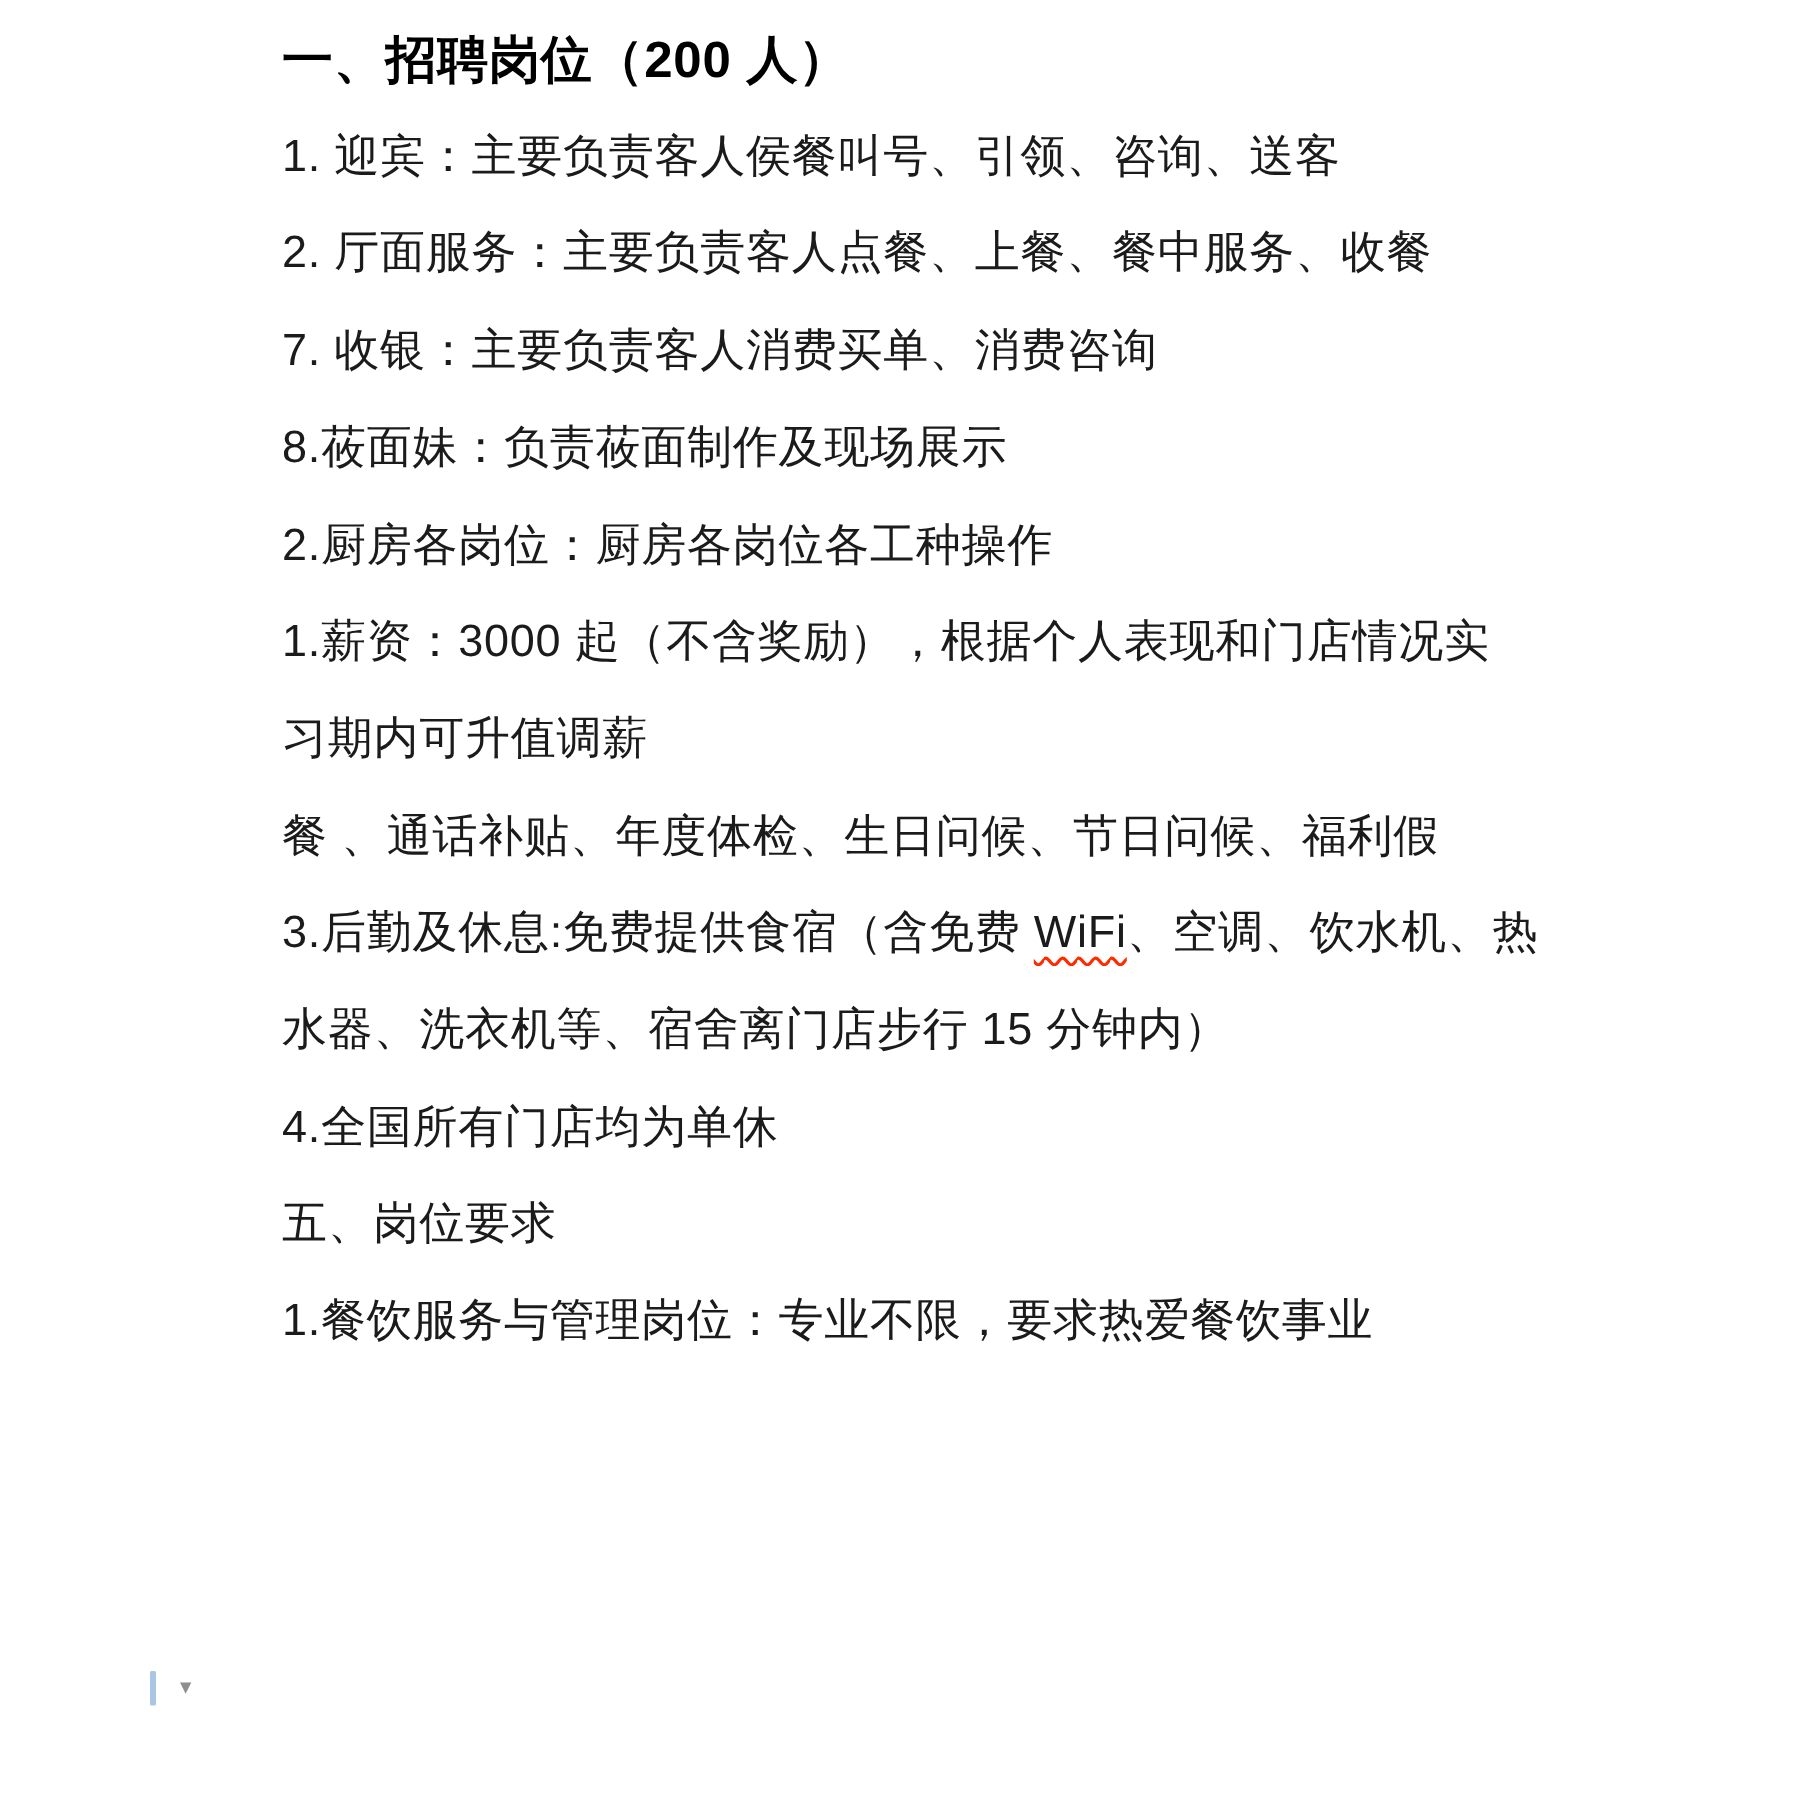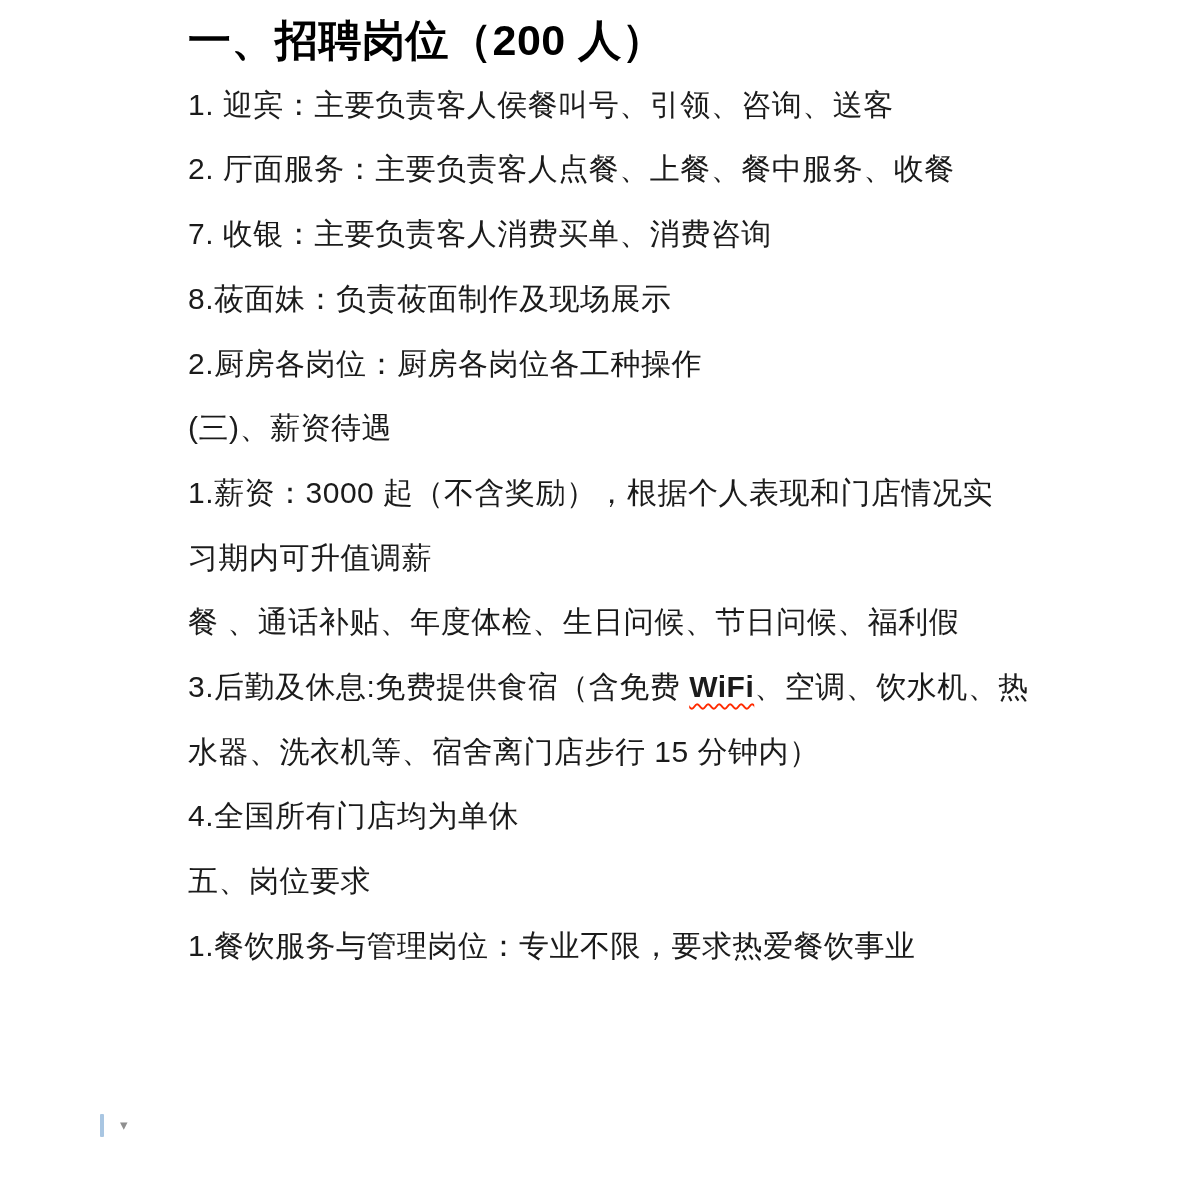--- a/index.html
+++ b/index.html
@@ -16,31 +16,30 @@
     width: 980px;
     color: #1b1b1b;
   }
   .line {
     font-size: 30px;
     line-height: 64.7px;
     white-space: pre;
     letter-spacing: 0.5px;
   }
   .heading {
-    font-size: 43px;
+    font-size: 34px;
     font-weight: bold;
     color: #000000;
   }
   .squiggle {
     text-decoration: underline;
     text-decoration-style: wavy;
     text-decoration-color: #ff2a00;
     text-decoration-thickness: 1.5px;
     text-underline-offset: 6px;
-    font-weight: bold;
   }
   .margin-marker {
     position: absolute;
     left: 100px;
     top: 1114px;
     display: flex;
     align-items: flex-start;
   }
   .caret {
     display: inline-block;
@@ -61,21 +60,20 @@
 </head>
 <body>
 
 <div class="doc">
   <div class="line heading">一、招聘岗位（200 人）</div>
   <div class="line">1. 迎宾：主要负责客人侯餐叫号、引领、咨询、送客</div>
   <div class="line">2. 厅面服务：主要负责客人点餐、上餐、餐中服务、收餐</div>
   <div class="line">7. 收银：主要负责客人消费买单、消费咨询</div>
   <div class="line">8.莜面妹：负责莜面制作及现场展示</div>
   <div class="line">2.厨房各岗位：厨房各岗位各工种操作</div>
-  <div class="line">(三)、薪资待遇</div>
   <div class="line">1.薪资：3000 起（不含奖励），根据个人表现和门店情况实</div>
   <div class="line">习期内可升值调薪</div>
   <div class="line">餐 、通话补贴、年度体检、生日问候、节日问候、福利假</div>
   <div class="line"><span>3.后勤及休息:免费提供食宿（含免费 </span><span class="squiggle">WiFi</span><span>、空调、饮水机、热</span></div>
   <div class="line">水器、洗衣机等、宿舍离门店步行 15 分钟内）</div>
   <div class="line">4.全国所有门店均为单休</div>
   <div class="line">五、岗位要求</div>
   <div class="line">1.餐饮服务与管理岗位：专业不限，要求热爱餐饮事业</div>
 </div>
 

